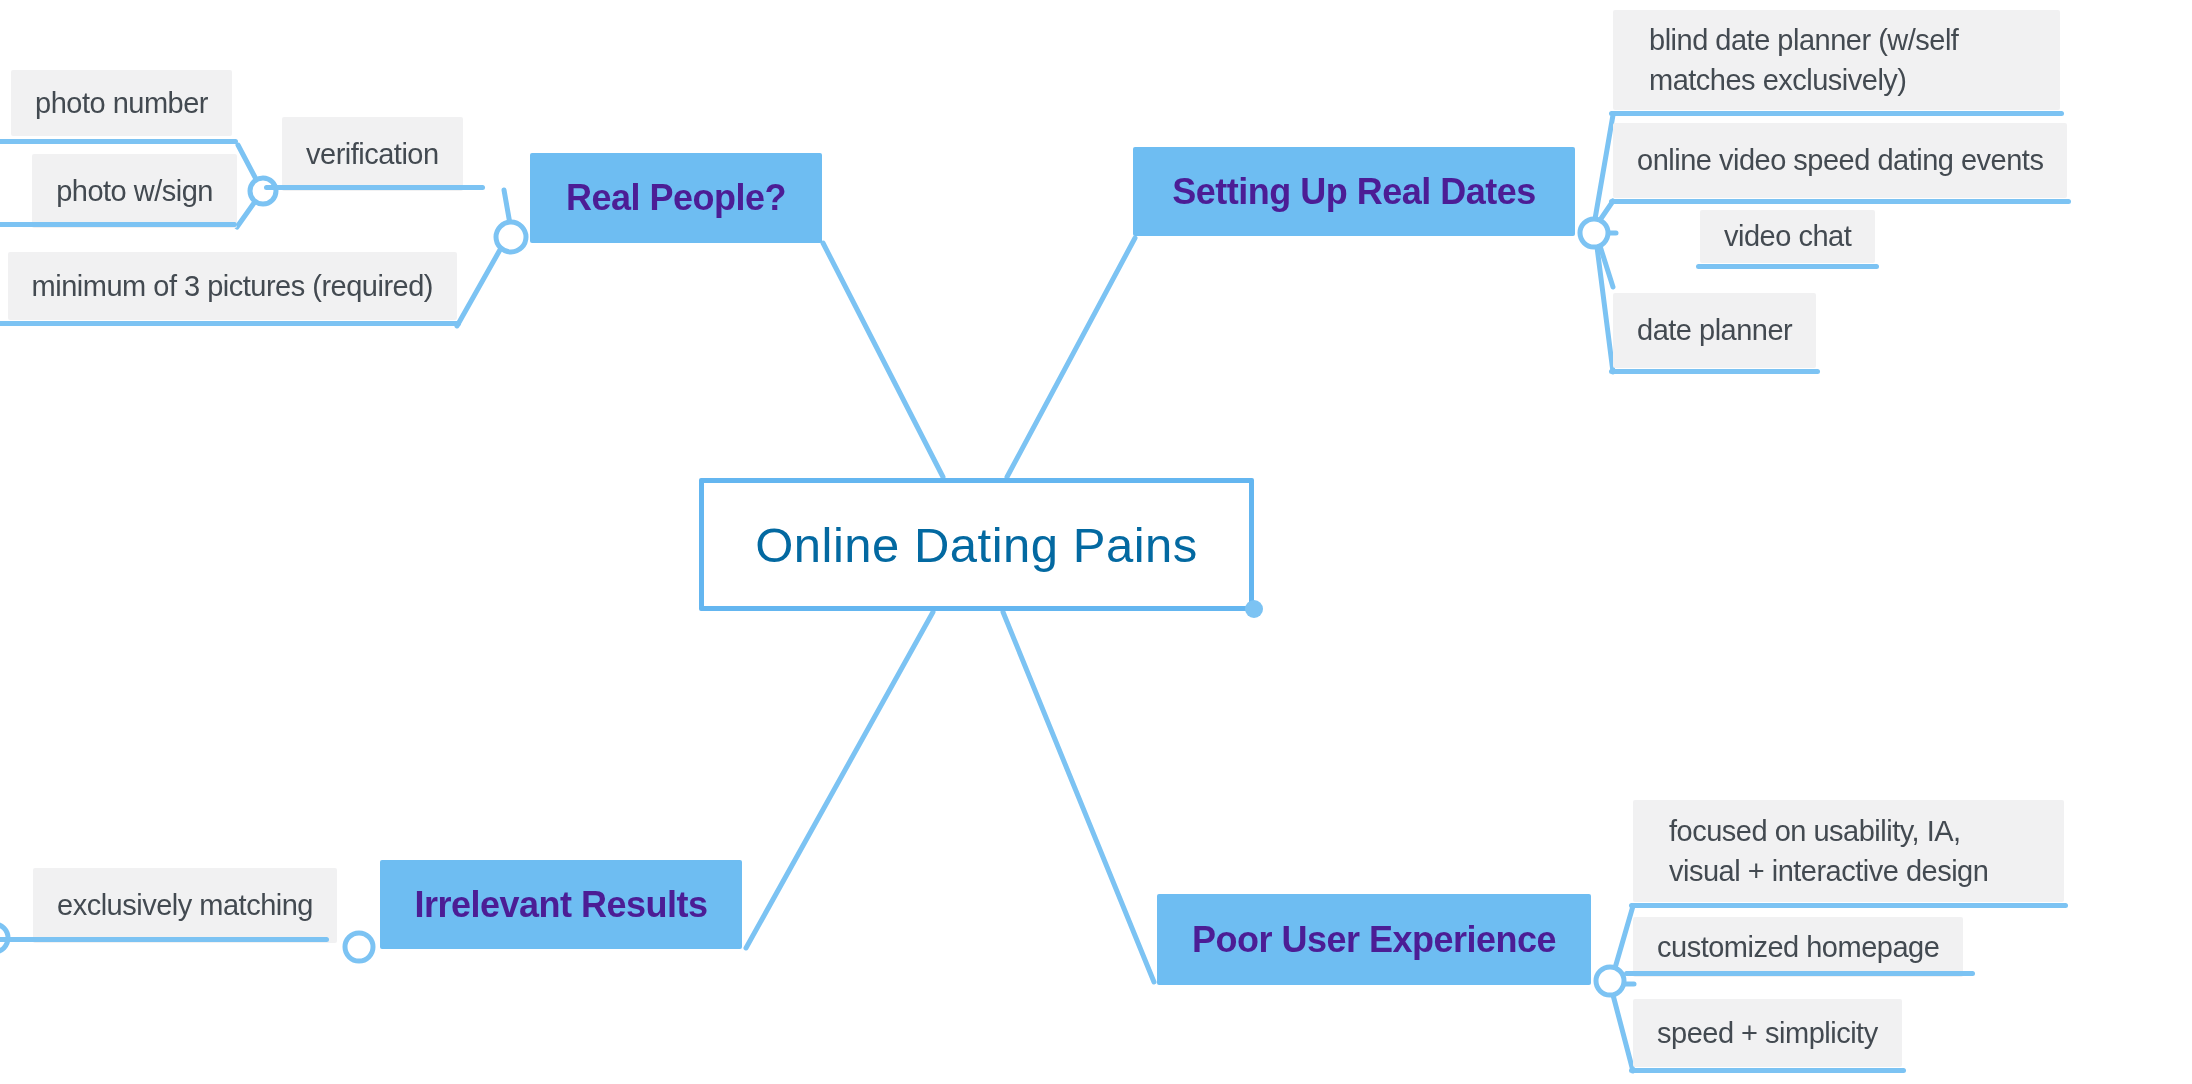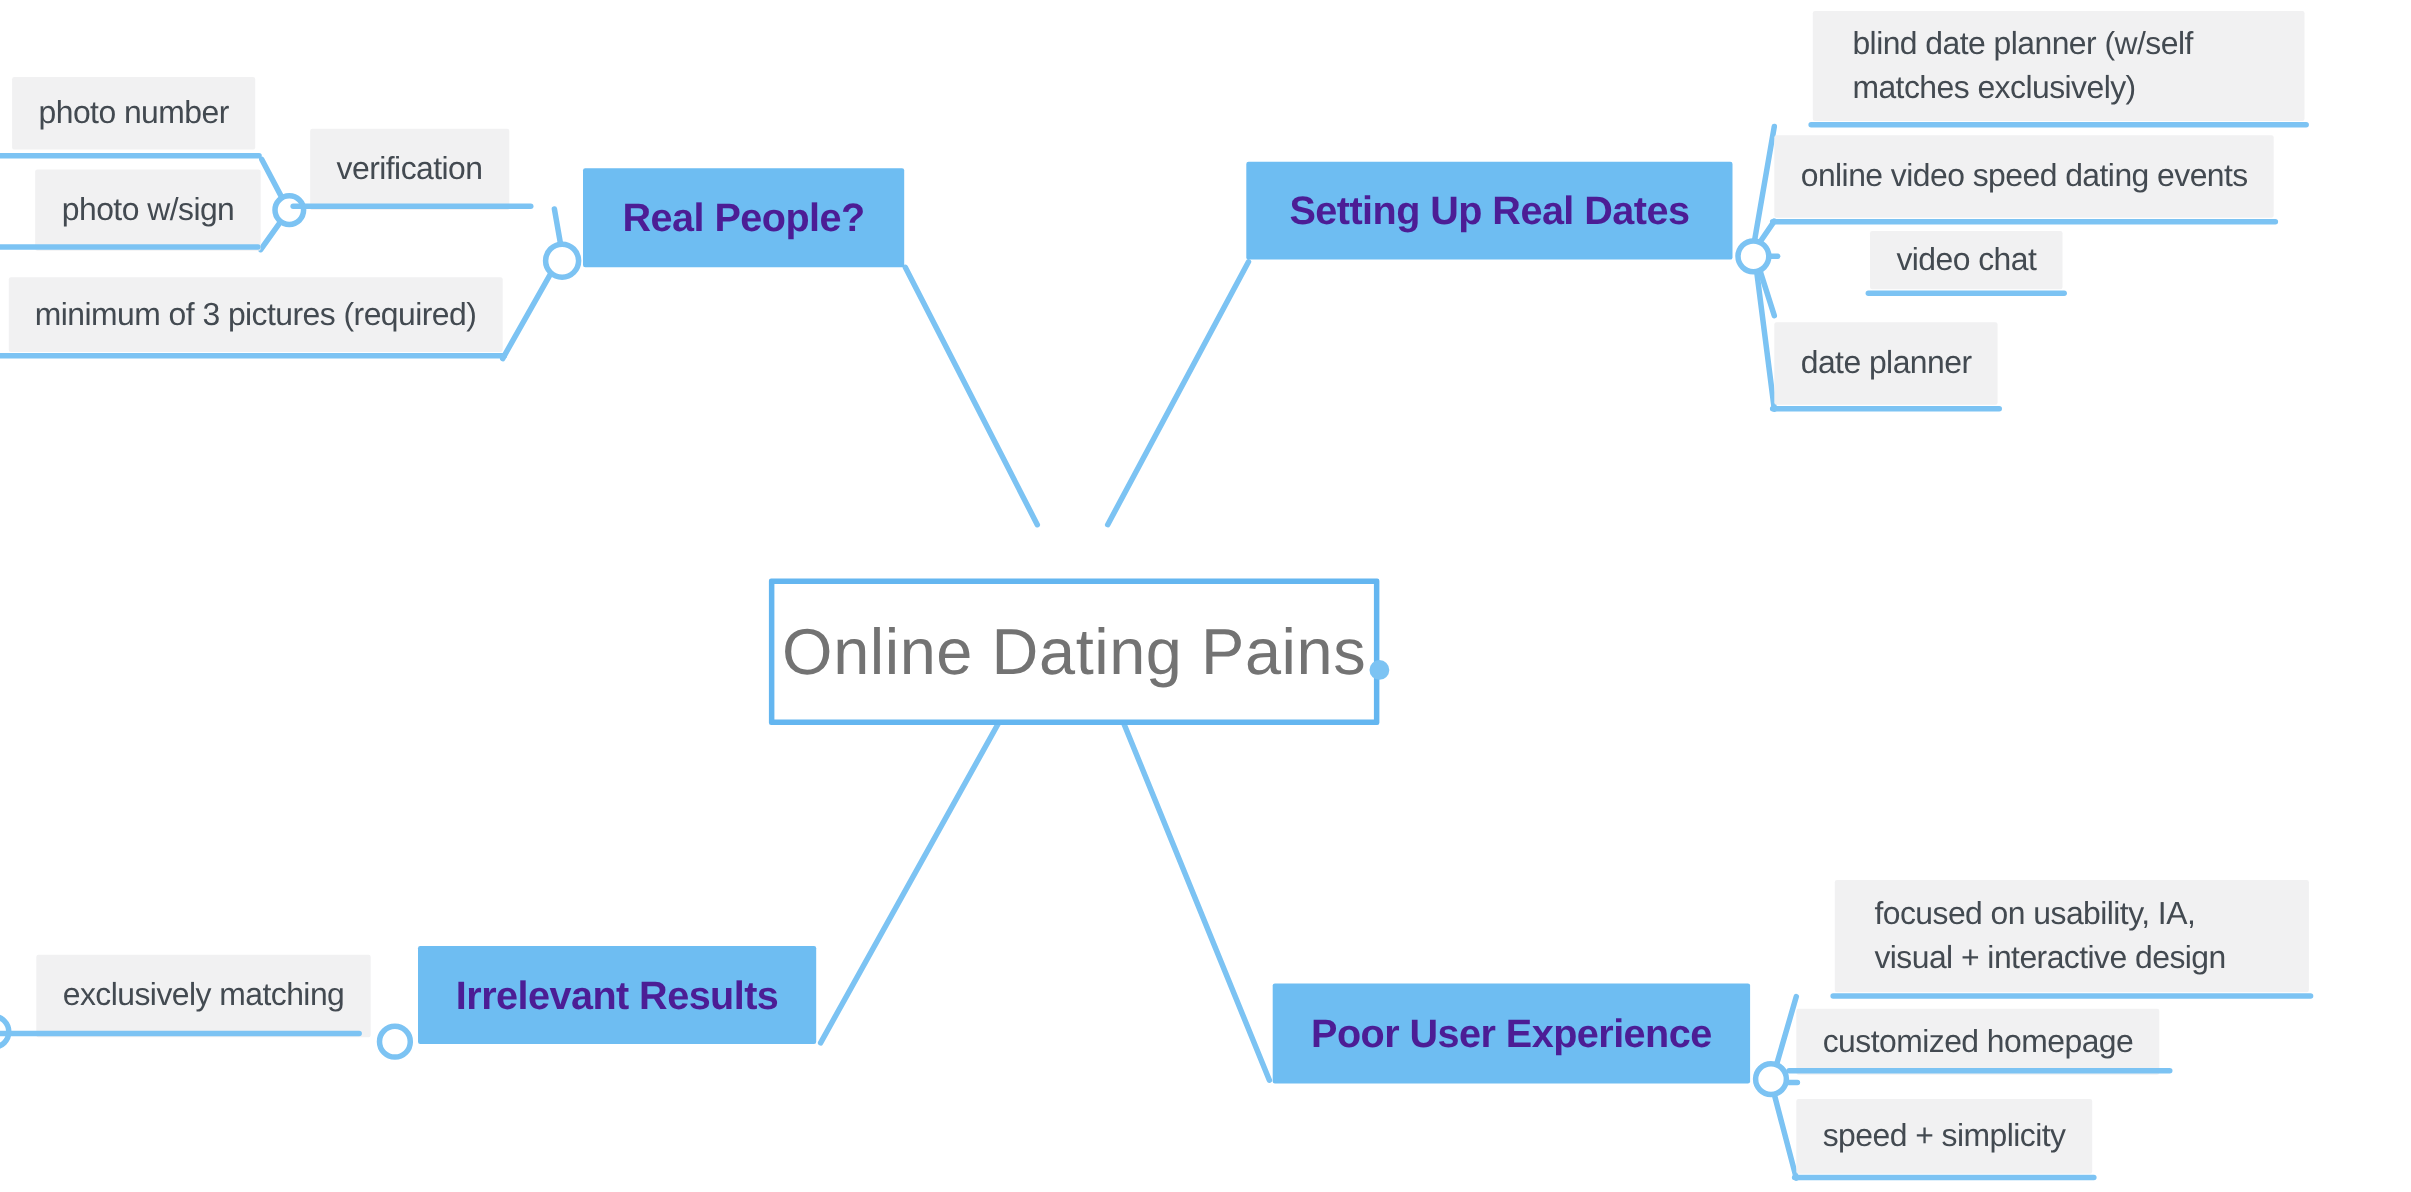--- a/index.html
+++ b/index.html
@@ -14,21 +14,21 @@
   svg.lines{z-index:1;}
   svg.top{z-index:3;}
   .node{position:absolute;z-index:2;box-sizing:border-box;}
   
   .leaf{
     display:inline-flex;align-items:center;
     background:#f1f1f2;color:#434a51;
     font-size:29px;letter-spacing:-0.5px;line-height:1.38;
     padding:0 24px;white-space:nowrap;border-radius:2px;
   }
-  .leaf.wrap{white-space:normal;padding:10px 36px;margin-left:35px;}
+  .leaf.wrap{white-space:normal;padding:10px 36px;}
   
   .leaf::after{
     content:"";position:absolute;height:5px;background:#7cc3f3;border-radius:3px;z-index:-1;
   }
   .u-visible::after{left:-4px;right:-4px;bottom:-6px;}
   .u-left-run::after{left:-600px;right:-6px;bottom:-8px;}     
   .u-left-run-low::after{left:-600px;right:-4px;bottom:-6px;}
   .u-hidden-left::after{left:-600px;right:0;bottom:1px;}      
   .u-hidden-nubs::after{left:-9px;right:-12px;bottom:1px;}    
   .u-hidden-right::after{left:-18px;right:-22px;bottom:1px;}  
@@ -37,22 +37,22 @@
   .topic{
     display:flex;align-items:center;justify-content:center;
     background:#6ebdf2;color:#4c1d95;
     font-size:36px;font-weight:bold;letter-spacing:-0.5px;
     border-radius:2px;text-align:center;
   }
   
   .root{
     display:flex;align-items:center;justify-content:center;
     background:#ffffff;border:5px solid #64b6f0;
-    color:#737373;font-size:59px;letter-spacing:0.5px;
-    border-radius:2px;text-align:center;margin-top:48px;
+    color:#0369a1;font-size:49px;letter-spacing:0.5px;
+    border-radius:2px;text-align:center;
   }
 </style>
 </head>
 <body>
 
 <div id="canvas">
 
   <svg class="layer lines">
     <g stroke="#7cc3f3" stroke-width="5" fill="none" stroke-linecap="round" stroke-linejoin="round">
 

